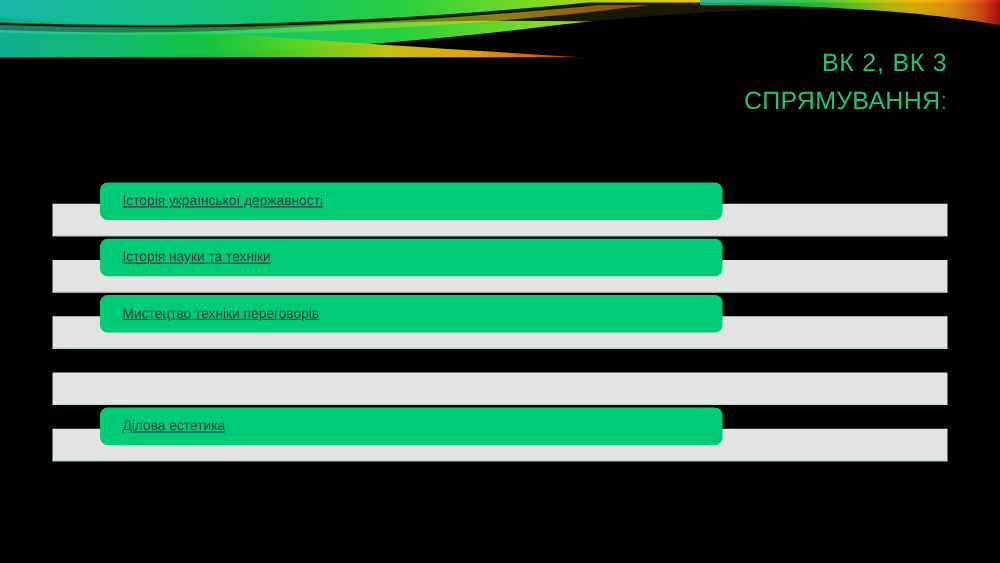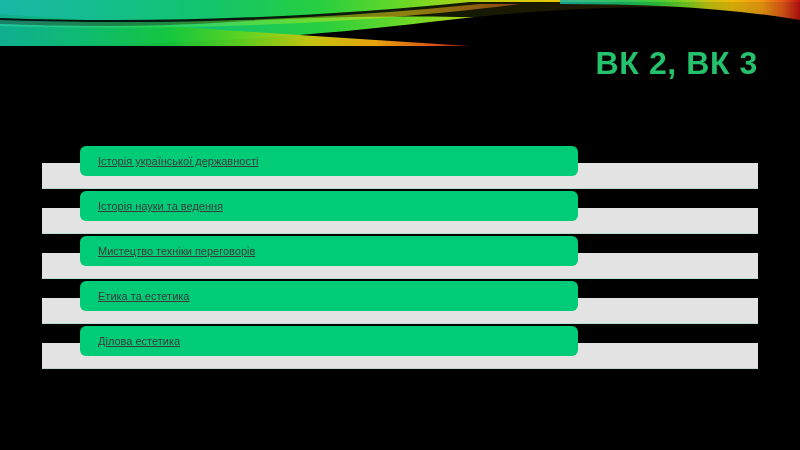--- a/index.html
+++ b/index.html
@@ -41,26 +41,26 @@
   
   #title-block {
     position: absolute;
     right: 42px;
     top: 38px;
     width: 640px;
     text-align: right;
   }
   .title-line {
     font-family: "Liberation Sans", sans-serif;
-    font-weight: bold;
-    font-size: 32px;
+    font-weight: normal;
+    font-size: 20px;
     line-height: 26px;
     letter-spacing: 0.6px;
     color: #25c26e;
-    margin: 12px 0 4px 0;
+    margin: 0 0 4px 0;
     white-space: nowrap;
     text-shadow: 0 0 1px rgba(0,0,0,0.9);
   }
   .title-line.sub {
     letter-spacing: 0.2px;
   }
   .title-colon {
     color: #11823f;
   }
 
@@ -155,51 +155,49 @@
       <path d="M0,18 C170,24 330,16 470,2 L800,2 L800,46 C640,18 420,10 230,22 C140,28 60,26 0,24 Z" fill="#000000" opacity="0.88"></path>
 
       <path d="M0,20 C180,26 340,18 480,4 L520,4 C380,22 190,32 0,26 Z" fill="url(#gThin)" opacity="0.55"></path>
 
       <path d="M560,0 L800,0 L800,20 C730,8 650,4 560,4 Z" fill="url(#gMain)" opacity="0.85"></path>
     </svg>
   </div>
 
   <div id="title-block">
     <div class="title-line">ВК 2, ВК 3</div>
+    <div class="title-line sub"><span>СПРЯМУВАННЯ</span><span class="title-colon">:</span></div>
   </div>
 
   <div id="list">
 
     <div class="row">
       <div class="row-plate"></div>
       <div class="row-bar">
         <span class="row-link">Історія української державності</span>
       </div>
     </div>
 
     <div class="row">
       <div class="row-plate"></div>
       <div class="row-bar">
-        <span class="row-link">Історія науки та ведення</span>
+        <span class="row-link">Історія науки та техніки</span>
       </div>
     </div>
 
 
     <div class="row">
       <div class="row-plate"></div>
       <div class="row-bar">
         <span class="row-link">Мистецтво техніки переговорів</span>
       </div>
     </div>
 
     <div class="row">
       <div class="row-plate"></div>
-      <div class="row-bar">
-        <span class="row-link">Етика та естетика</span>
-      </div>
     </div>
 
     <div class="row">
       <div class="row-plate"></div>
       <div class="row-bar">
         <span class="row-link">Ділова естетика</span>
       </div>
     </div>
 
   </div>

